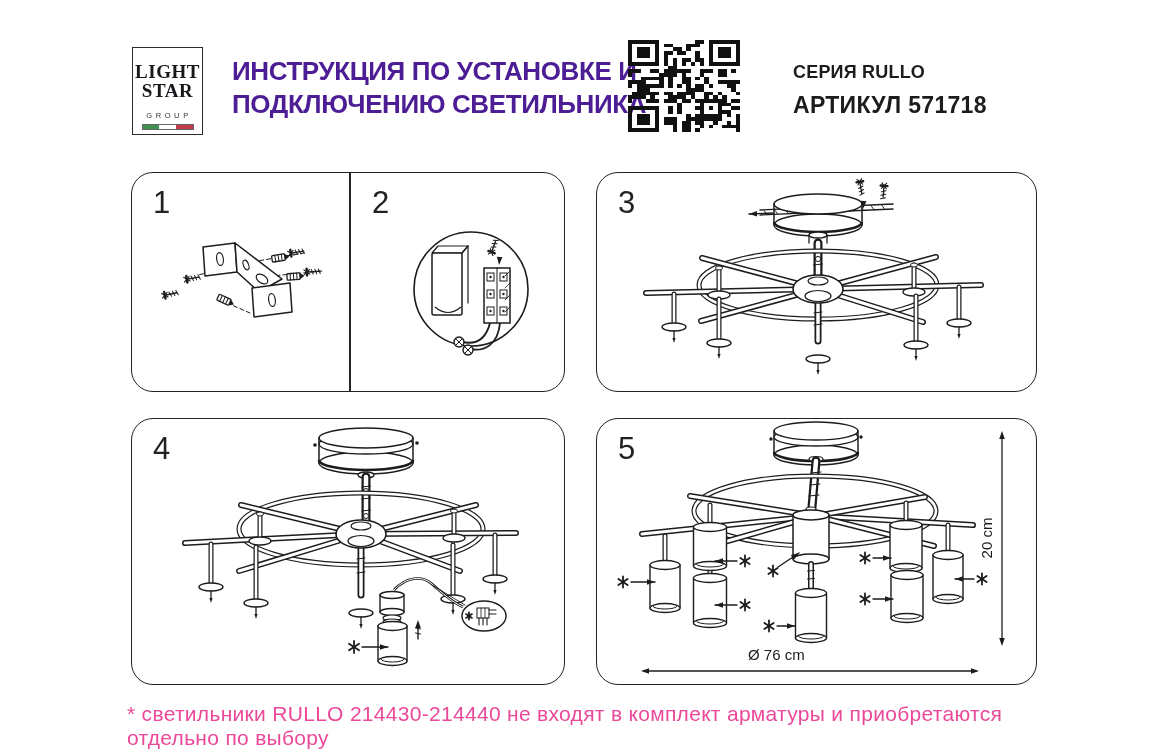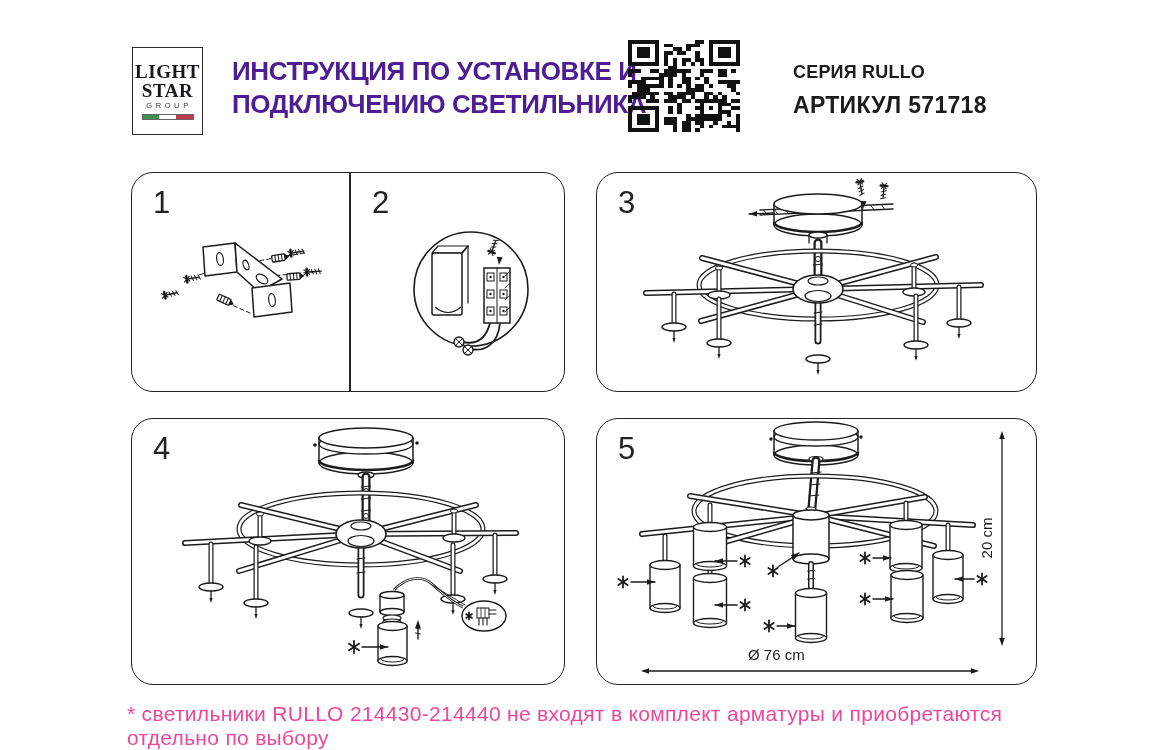--- a/index.html
+++ b/index.html
@@ -5,21 +5,21 @@
   html,body{margin:0;padding:0;}
   body{width:1169px;height:750px;position:relative;background:#ffffff;
        font-family:"Liberation Sans",sans-serif;color:#1c1c1c;overflow:hidden;}
   .abs{position:absolute;}
   
   .logo{left:132px;top:47px;width:71px;height:88px;border:1.6px solid #2b2b2b;
         text-align:center;box-sizing:border-box;background:#fff;}
   .logo-word{font-family:Liberation Serif, serif;font-weight:700;font-size:19px;
         line-height:1.02;letter-spacing:.5px;color:#17171c;}
   .logo-word.first{margin-top:14px;}
-  .logo-group{font-size:7.5px;letter-spacing:3.6px;margin-top:0;margin-left:3px;color:#333;}
+  .logo-group{font-size:7.5px;letter-spacing:3.6px;margin-top:10px;margin-left:3px;color:#333;}
   .flag{margin:4px auto 0;width:52px;height:6px;display:flex;border:.8px solid #666;box-sizing:border-box;}
   .flag span{flex:1;height:100%;}
   .title{left:232px;top:55px;width:420px;font-size:26px;font-weight:700;
          line-height:1.26;letter-spacing:-.4px;color:#4c1d95;}
   .qr{left:628px;top:40px;}
   .series-block{left:793px;top:62px;width:210px;}
   .series-line{font-size:18px;font-weight:700;letter-spacing:.2px;}
   .article-line{font-size:23px;font-weight:700;margin-top:9px;letter-spacing:.3px;}
   
   .panel{position:absolute;border:1.6px solid #242424;border-radius:22px;background:#fff;box-sizing:border-box;}

